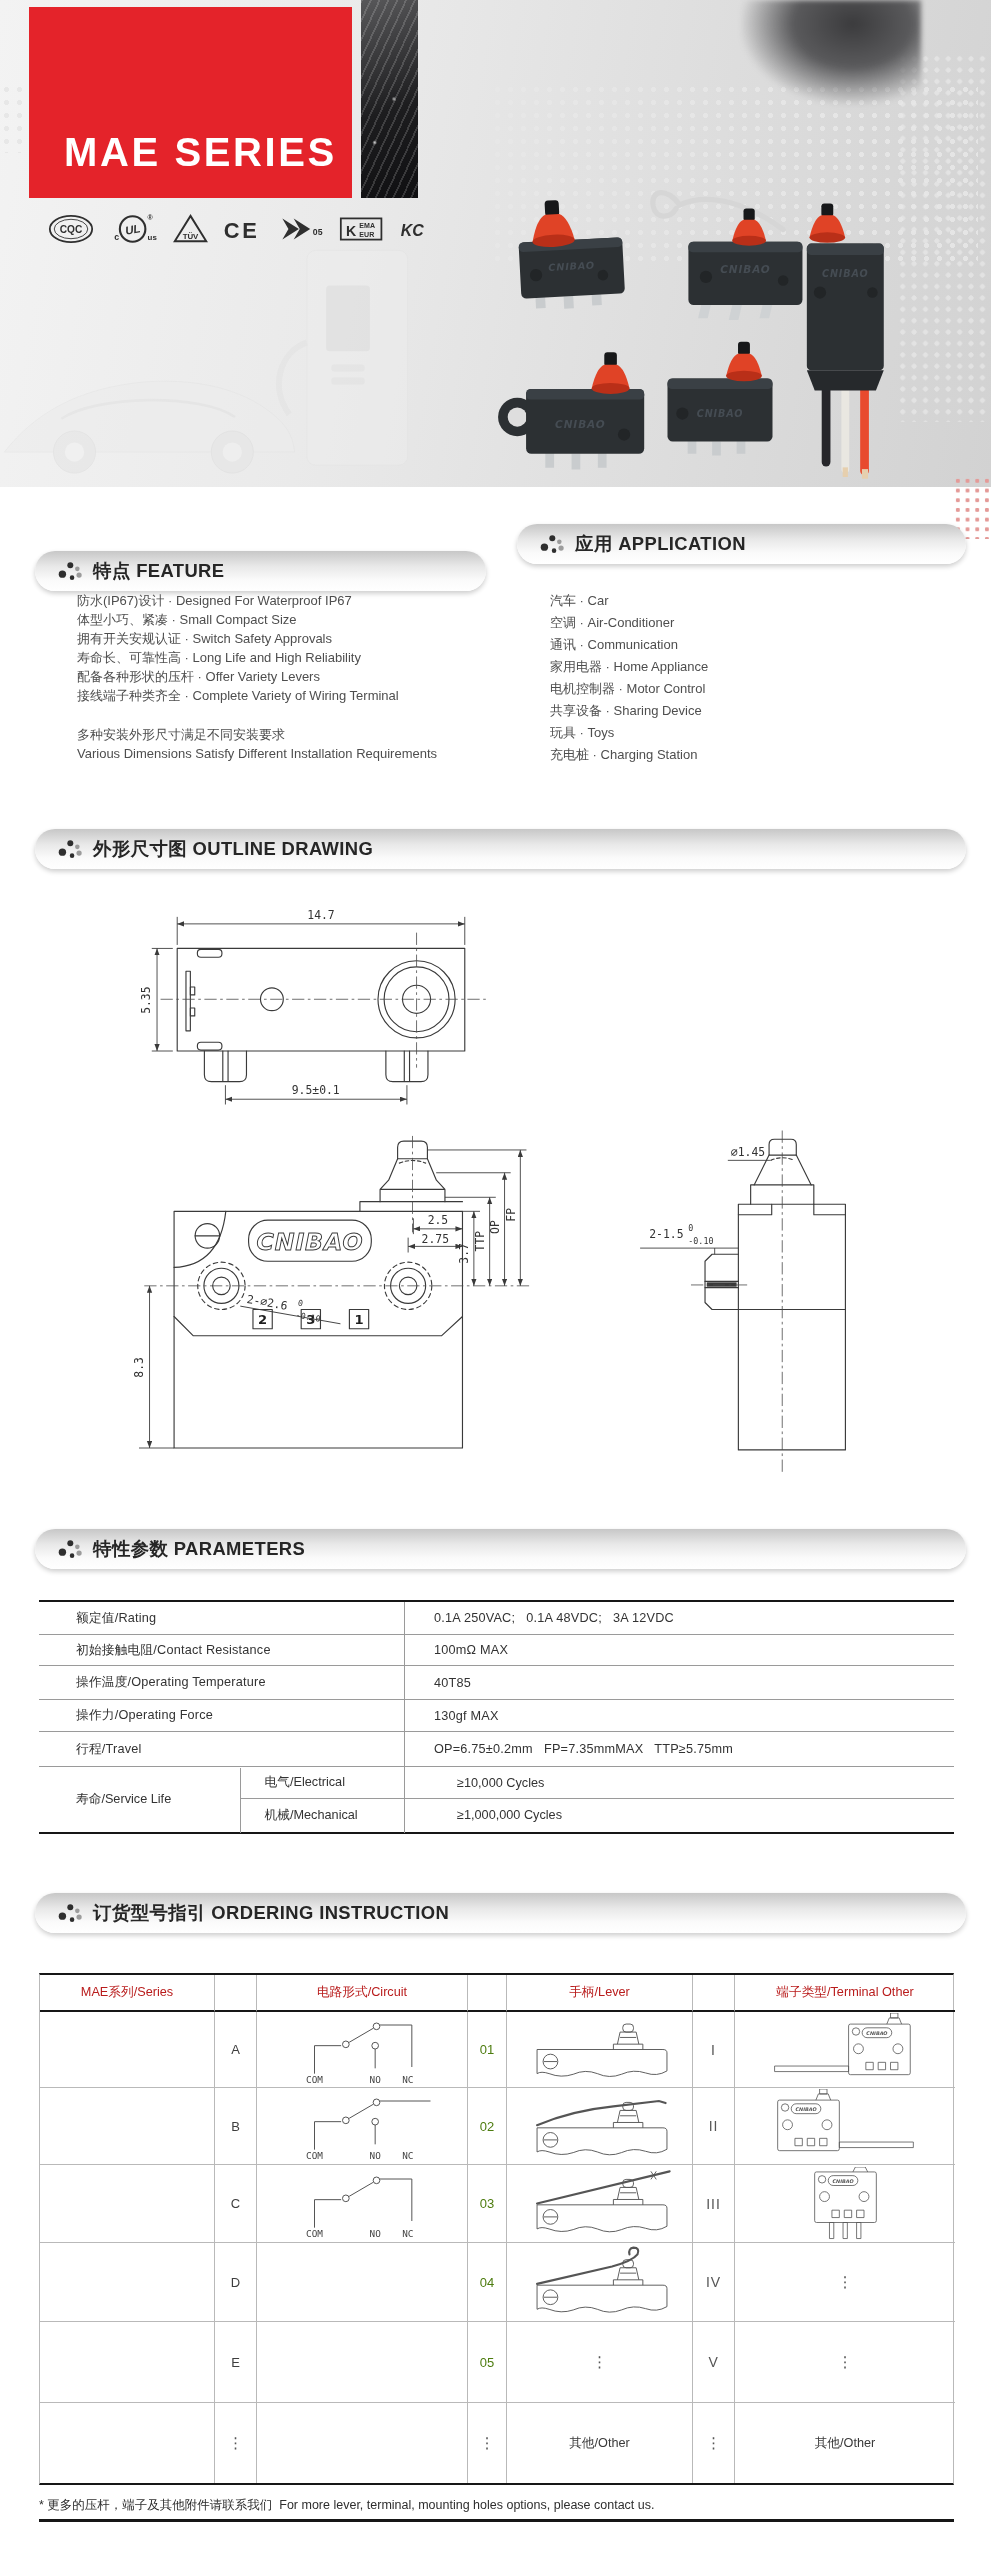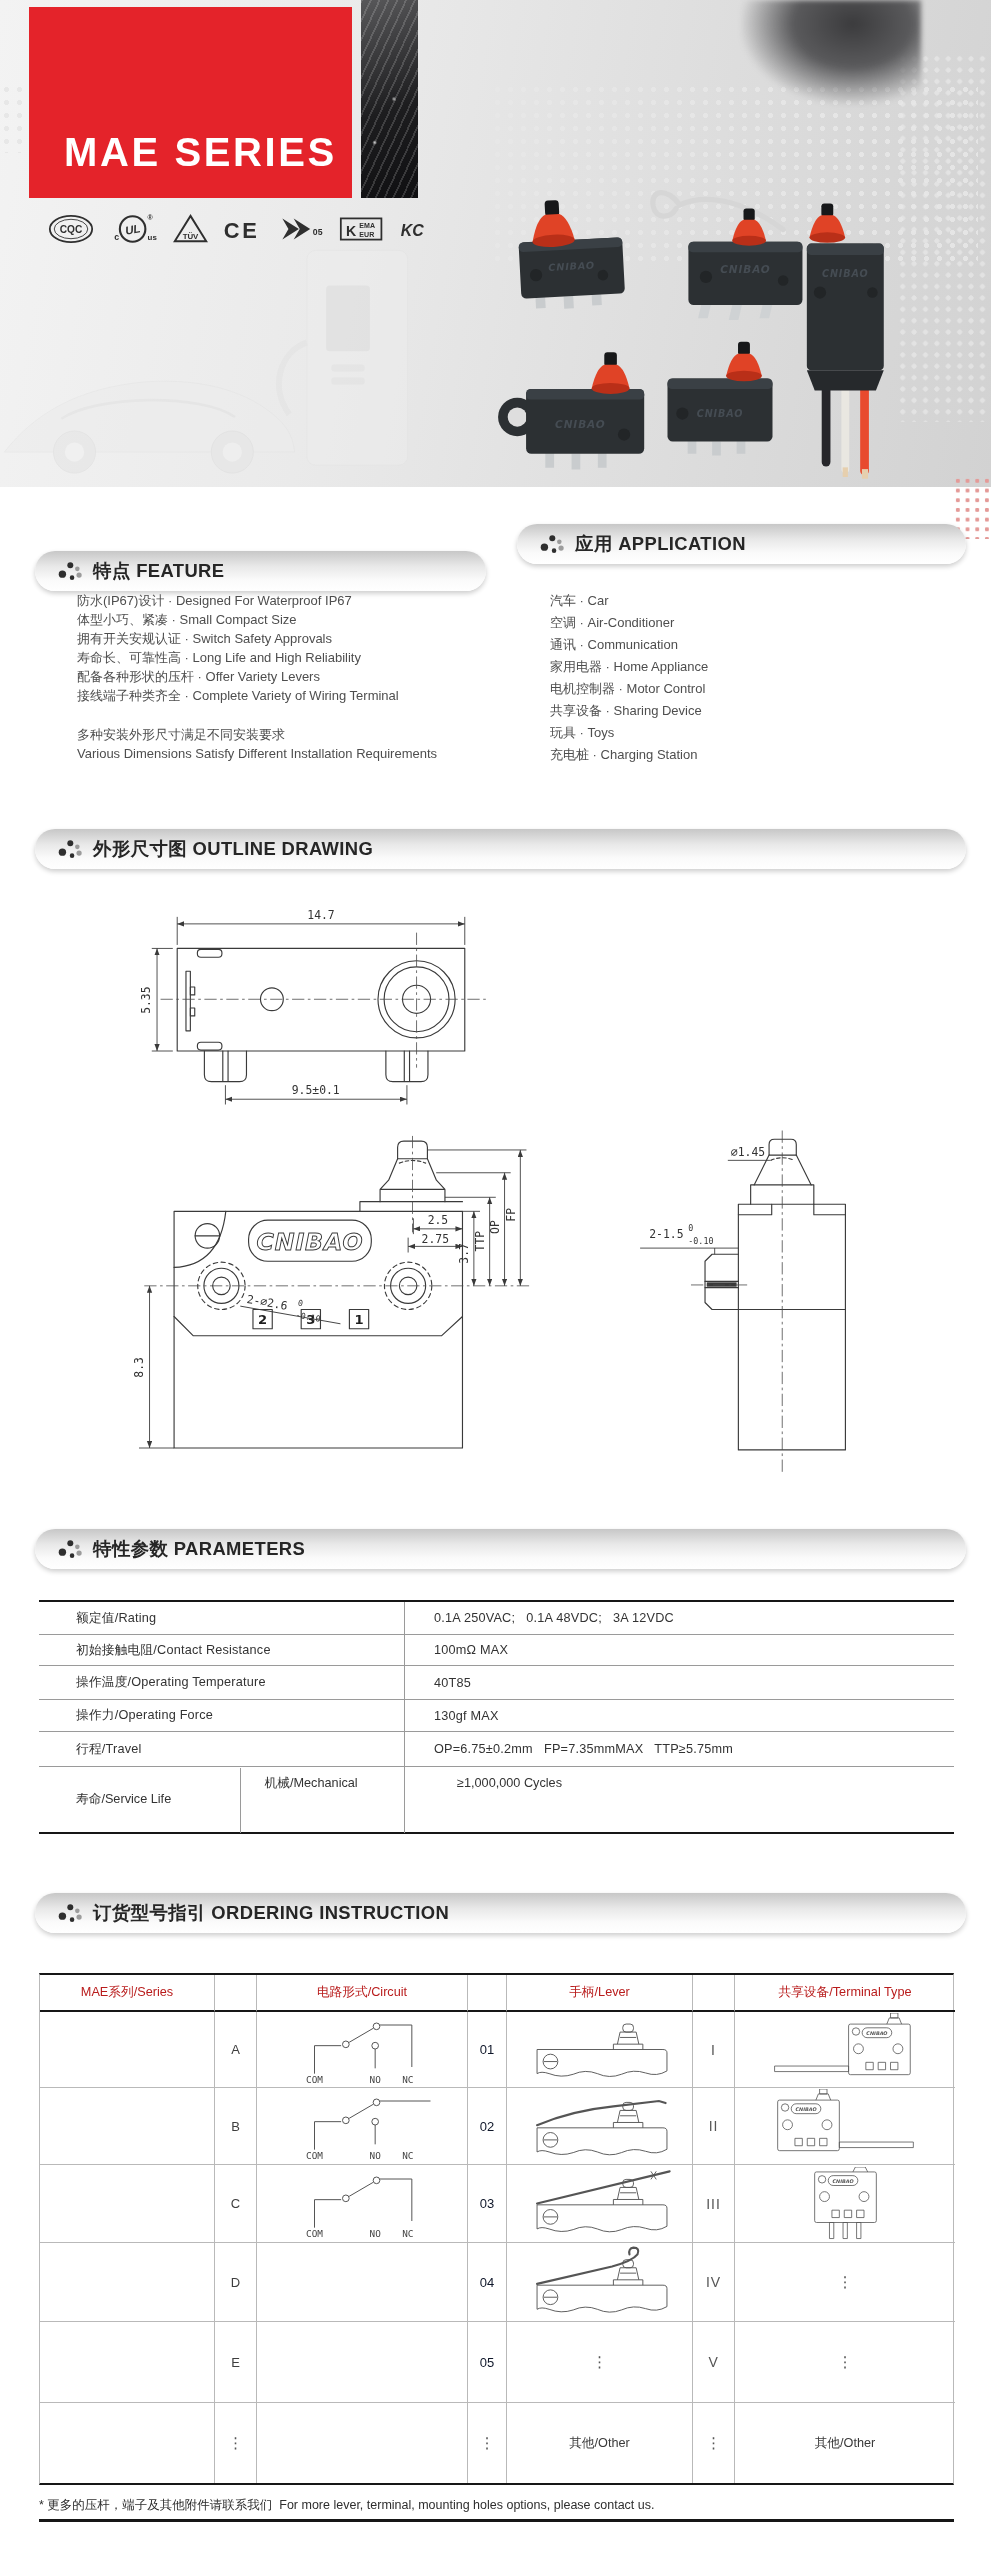--- a/index.html
+++ b/index.html
@@ -60,21 +60,21 @@
   .psublabel{width:164px;padding-left:24.6px;font-size:12.7px;color:#333}
   .psubvalue{flex:1;padding-left:53px;font-size:12.7px;color:#333;white-space:pre}
 
   
   #ord{left:39px;top:1973px;width:915px;display:grid;grid-template-columns:175px 42px 211px 39px 186px 42px 220px;grid-template-rows:37px 76px 77px 78px 79px 81px 80px;border-top:2.6px solid #161616;border-bottom:2.6px solid #161616;border-left:0.9px solid #b9b9b9;border-right:0.9px solid #b9b9b9}
   .oc{border-right:0.9px solid #b9b9b9;border-bottom:0.9px solid #b9b9b9;display:flex;align-items:center;justify-content:center;overflow:hidden}
   .oc.lastc{border-right:none}
   .oc.hd{border-bottom:2.6px solid #161616;font-size:12.7px;color:#b91c1c}
   .oc.botr{border-bottom:none}
   .letter{font-size:13px;color:#3e3e3e}
-  .num{font-size:13px;color:#0f172a}
+  .num{font-size:13px;color:#4d7c0f}
   .roman{font-size:14px;color:#555;letter-spacing:0.9px}
   .vdots{font-size:15px;color:#555}
   .othertxt{font-size:12.7px;color:#3a3a3a}
   .ckl{stroke:#555;stroke-width:1.5;fill:none}
   .ckc{stroke:#555;stroke-width:1.5;fill:#fff}
   .cktxt{font-family:"DejaVu Sans Mono",monospace;font-size:14px;fill:#444}
   .lvbase{stroke:#555;stroke-width:1.4;fill:none;stroke-linejoin:round}
   .lvmetal{stroke:#555;stroke-width:3.2;fill:none;stroke-linecap:round}
   .tmbase{stroke:#555;stroke-width:1.3;fill:none;stroke-linejoin:round}
   .brandsm{font-family:"DejaVu Sans",sans-serif;font-size:8px;font-style:italic;font-weight:bold;fill:#555}
@@ -449,20 +449,24 @@
       <div class="plabel">操作力/Operating Force</div>
       <div class="pvalue">130gf MAX</div>
     </div>
     <div class="prow" style="height:35px">
       <div class="plabel">行程/Travel</div>
       <div class="pvalue">OP=6.75±0.2mm   FP=7.35mmMAX   TTP≥5.75mm</div>
     </div>
     <div class="prow plife" style="height:65px">
       <div class="plife-label">寿命/Service Life</div>
       <div class="psub">
+        <div class="psubrow">
+          <div class="psublabel">电气/Electrical</div>
+          <div class="psubvalue">≥10,000 Cycles</div>
+        </div>
         <div class="psubrow last">
           <div class="psublabel">机械/Mechanical</div>
           <div class="psubvalue">≥1,000,000 Cycles</div>
         </div>
       </div>
     </div>
   </div>
 
   <div class="abs pill" style="left:35px;top:1893px;width:931px">
     <svg width="24.6" height="23" viewBox="0 0 28 26">
@@ -476,21 +480,21 @@
   </div>
 
   <div id="ord" class="abs">
 
     <div class="oc hd">MAE系列/Series</div>
     <div class="oc hd"></div>
     <div class="oc hd">电路形式/Circuit</div>
     <div class="oc hd"></div>
     <div class="oc hd">手柄/Lever</div>
     <div class="oc hd"></div>
-    <div class="oc hd lastc">共享设备/Terminal Type</div>
+    <div class="oc hd lastc">端子类型/Terminal Other</div>
 
     <div class="oc"></div>
     <div class="oc letter">A</div>
     <div class="oc">
       <svg width="175" height="70" viewBox="0 0 220 105">
         <path class="ckl" d="M38,88 V46 H78"></path>
           <circle class="ckc" cx="85" cy="44" r="5"></circle>
         <path class="ckl" d="M90,41 L126,20"></path>
           <circle class="ckc" cx="131" cy="17" r="5"></circle>
         <path class="ckl" d="M136,15 H184 V78"></path>

